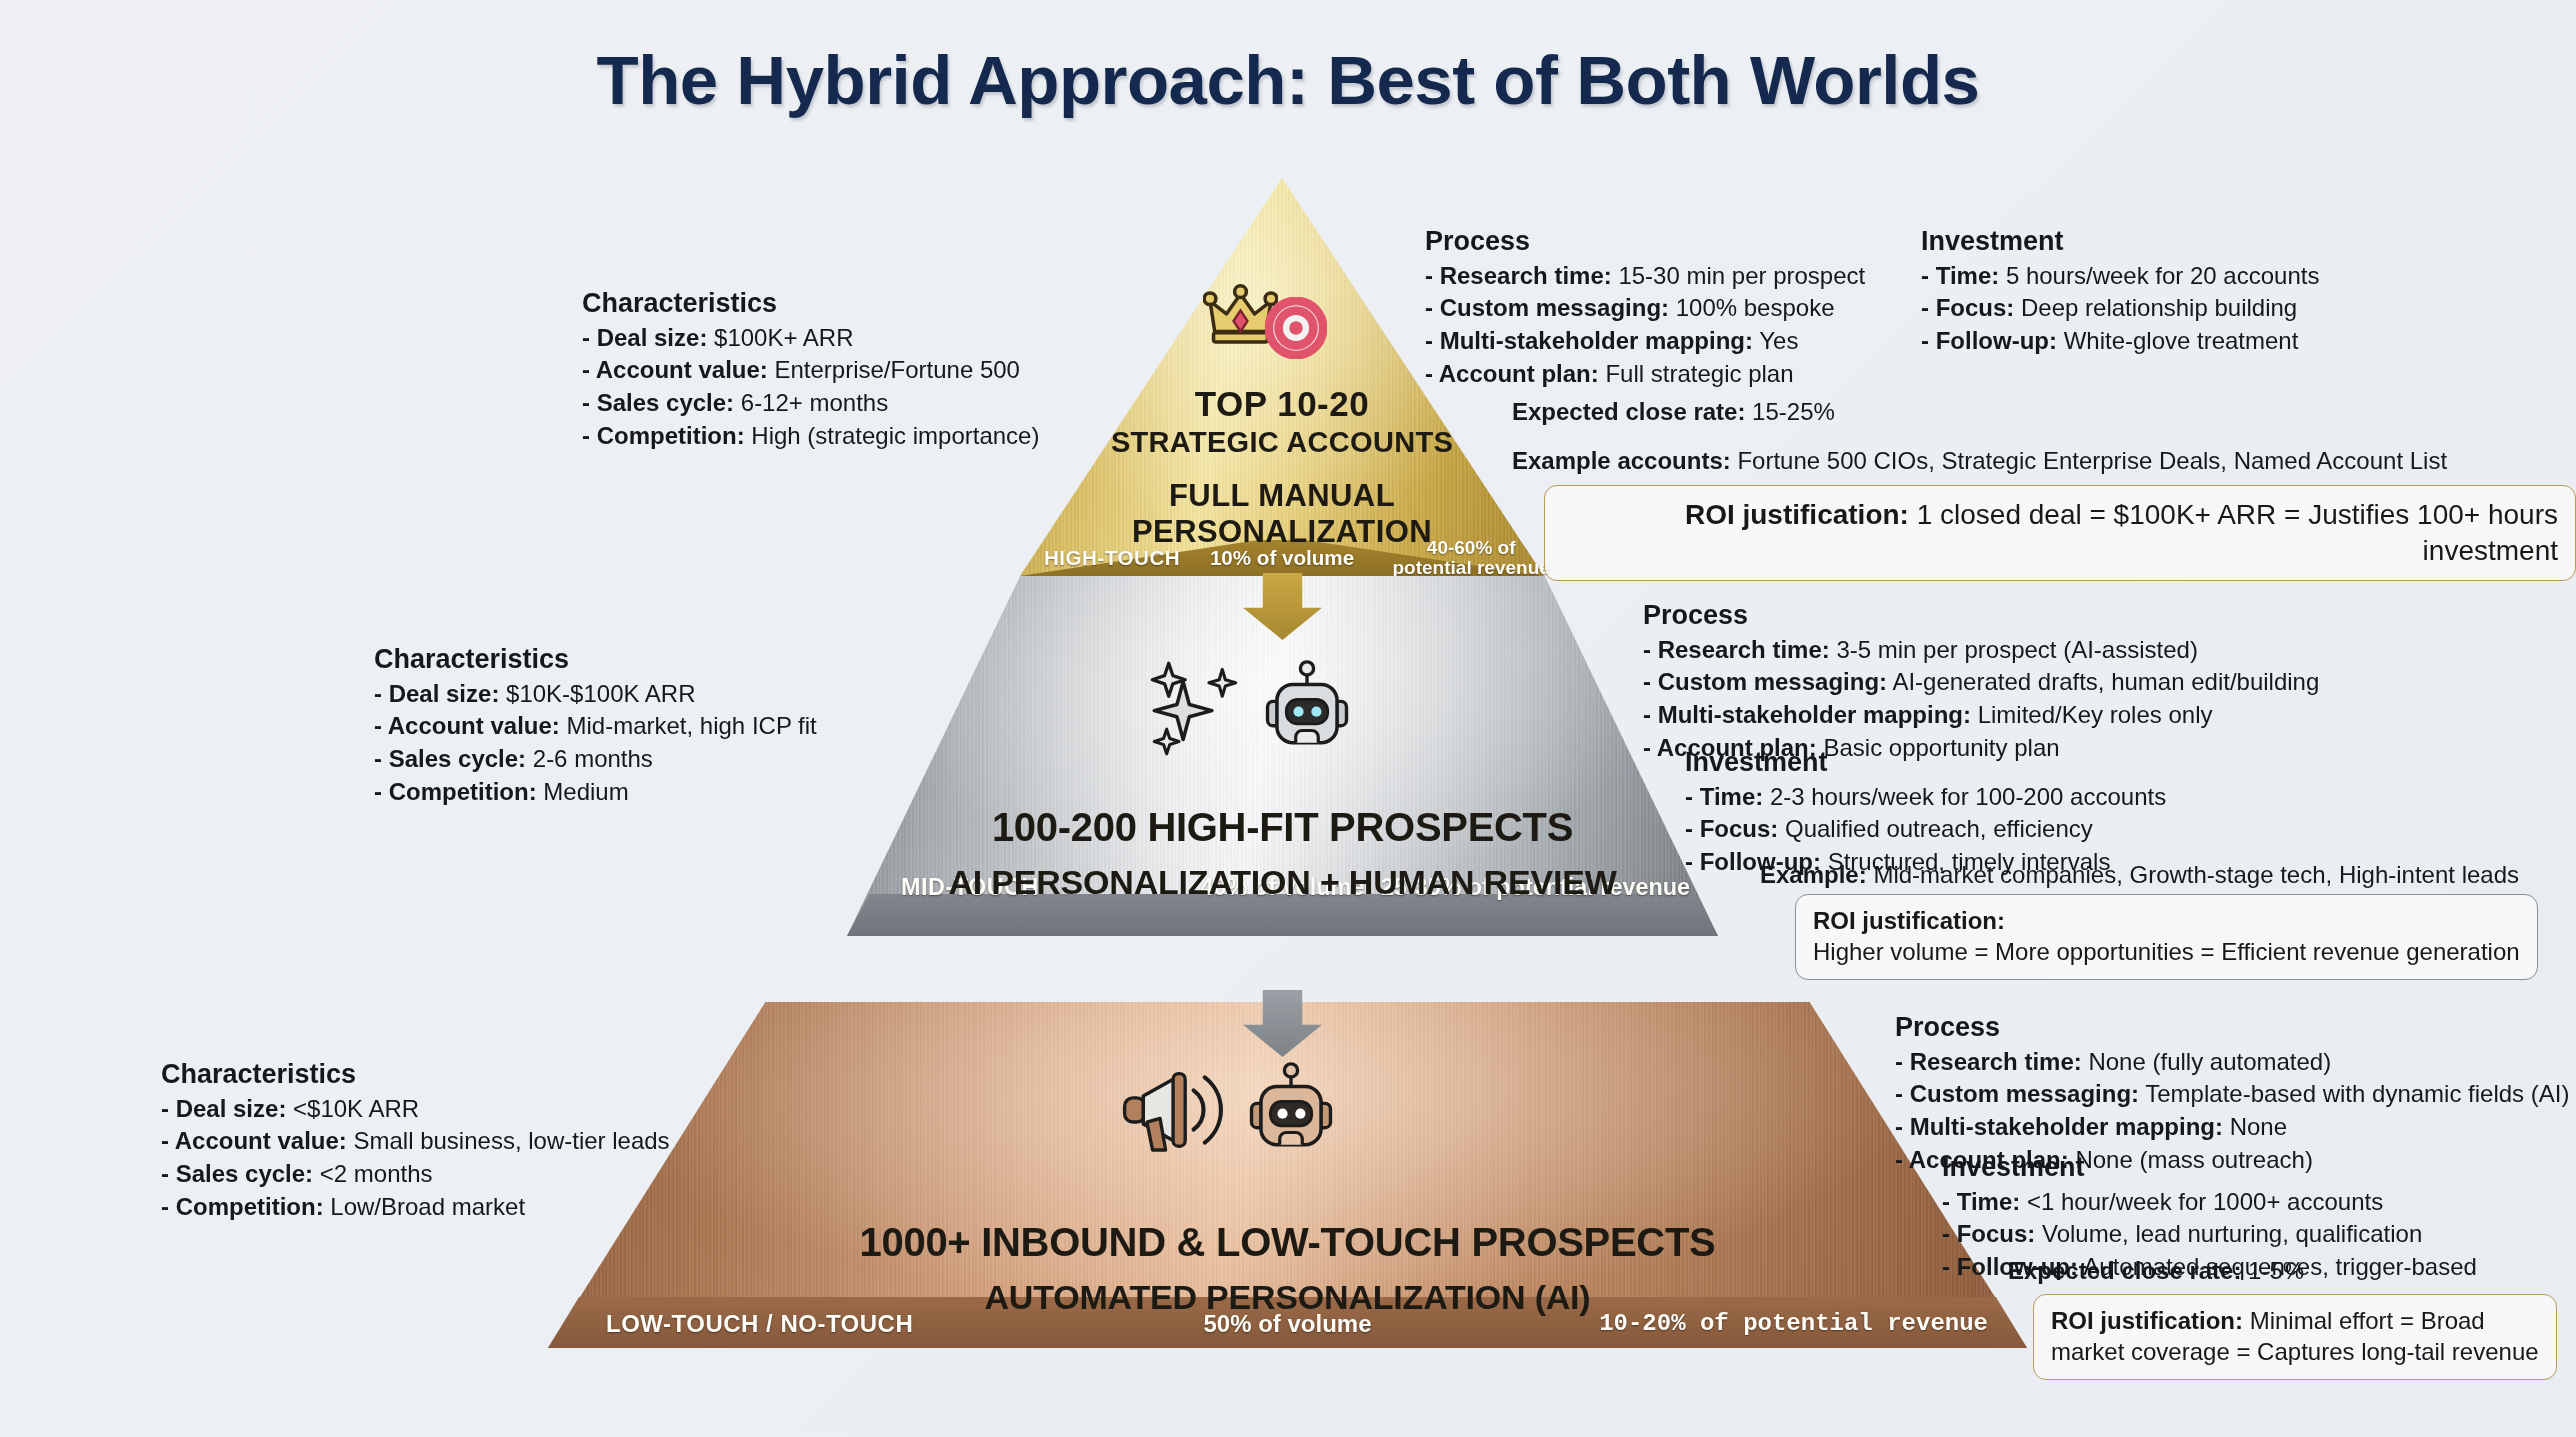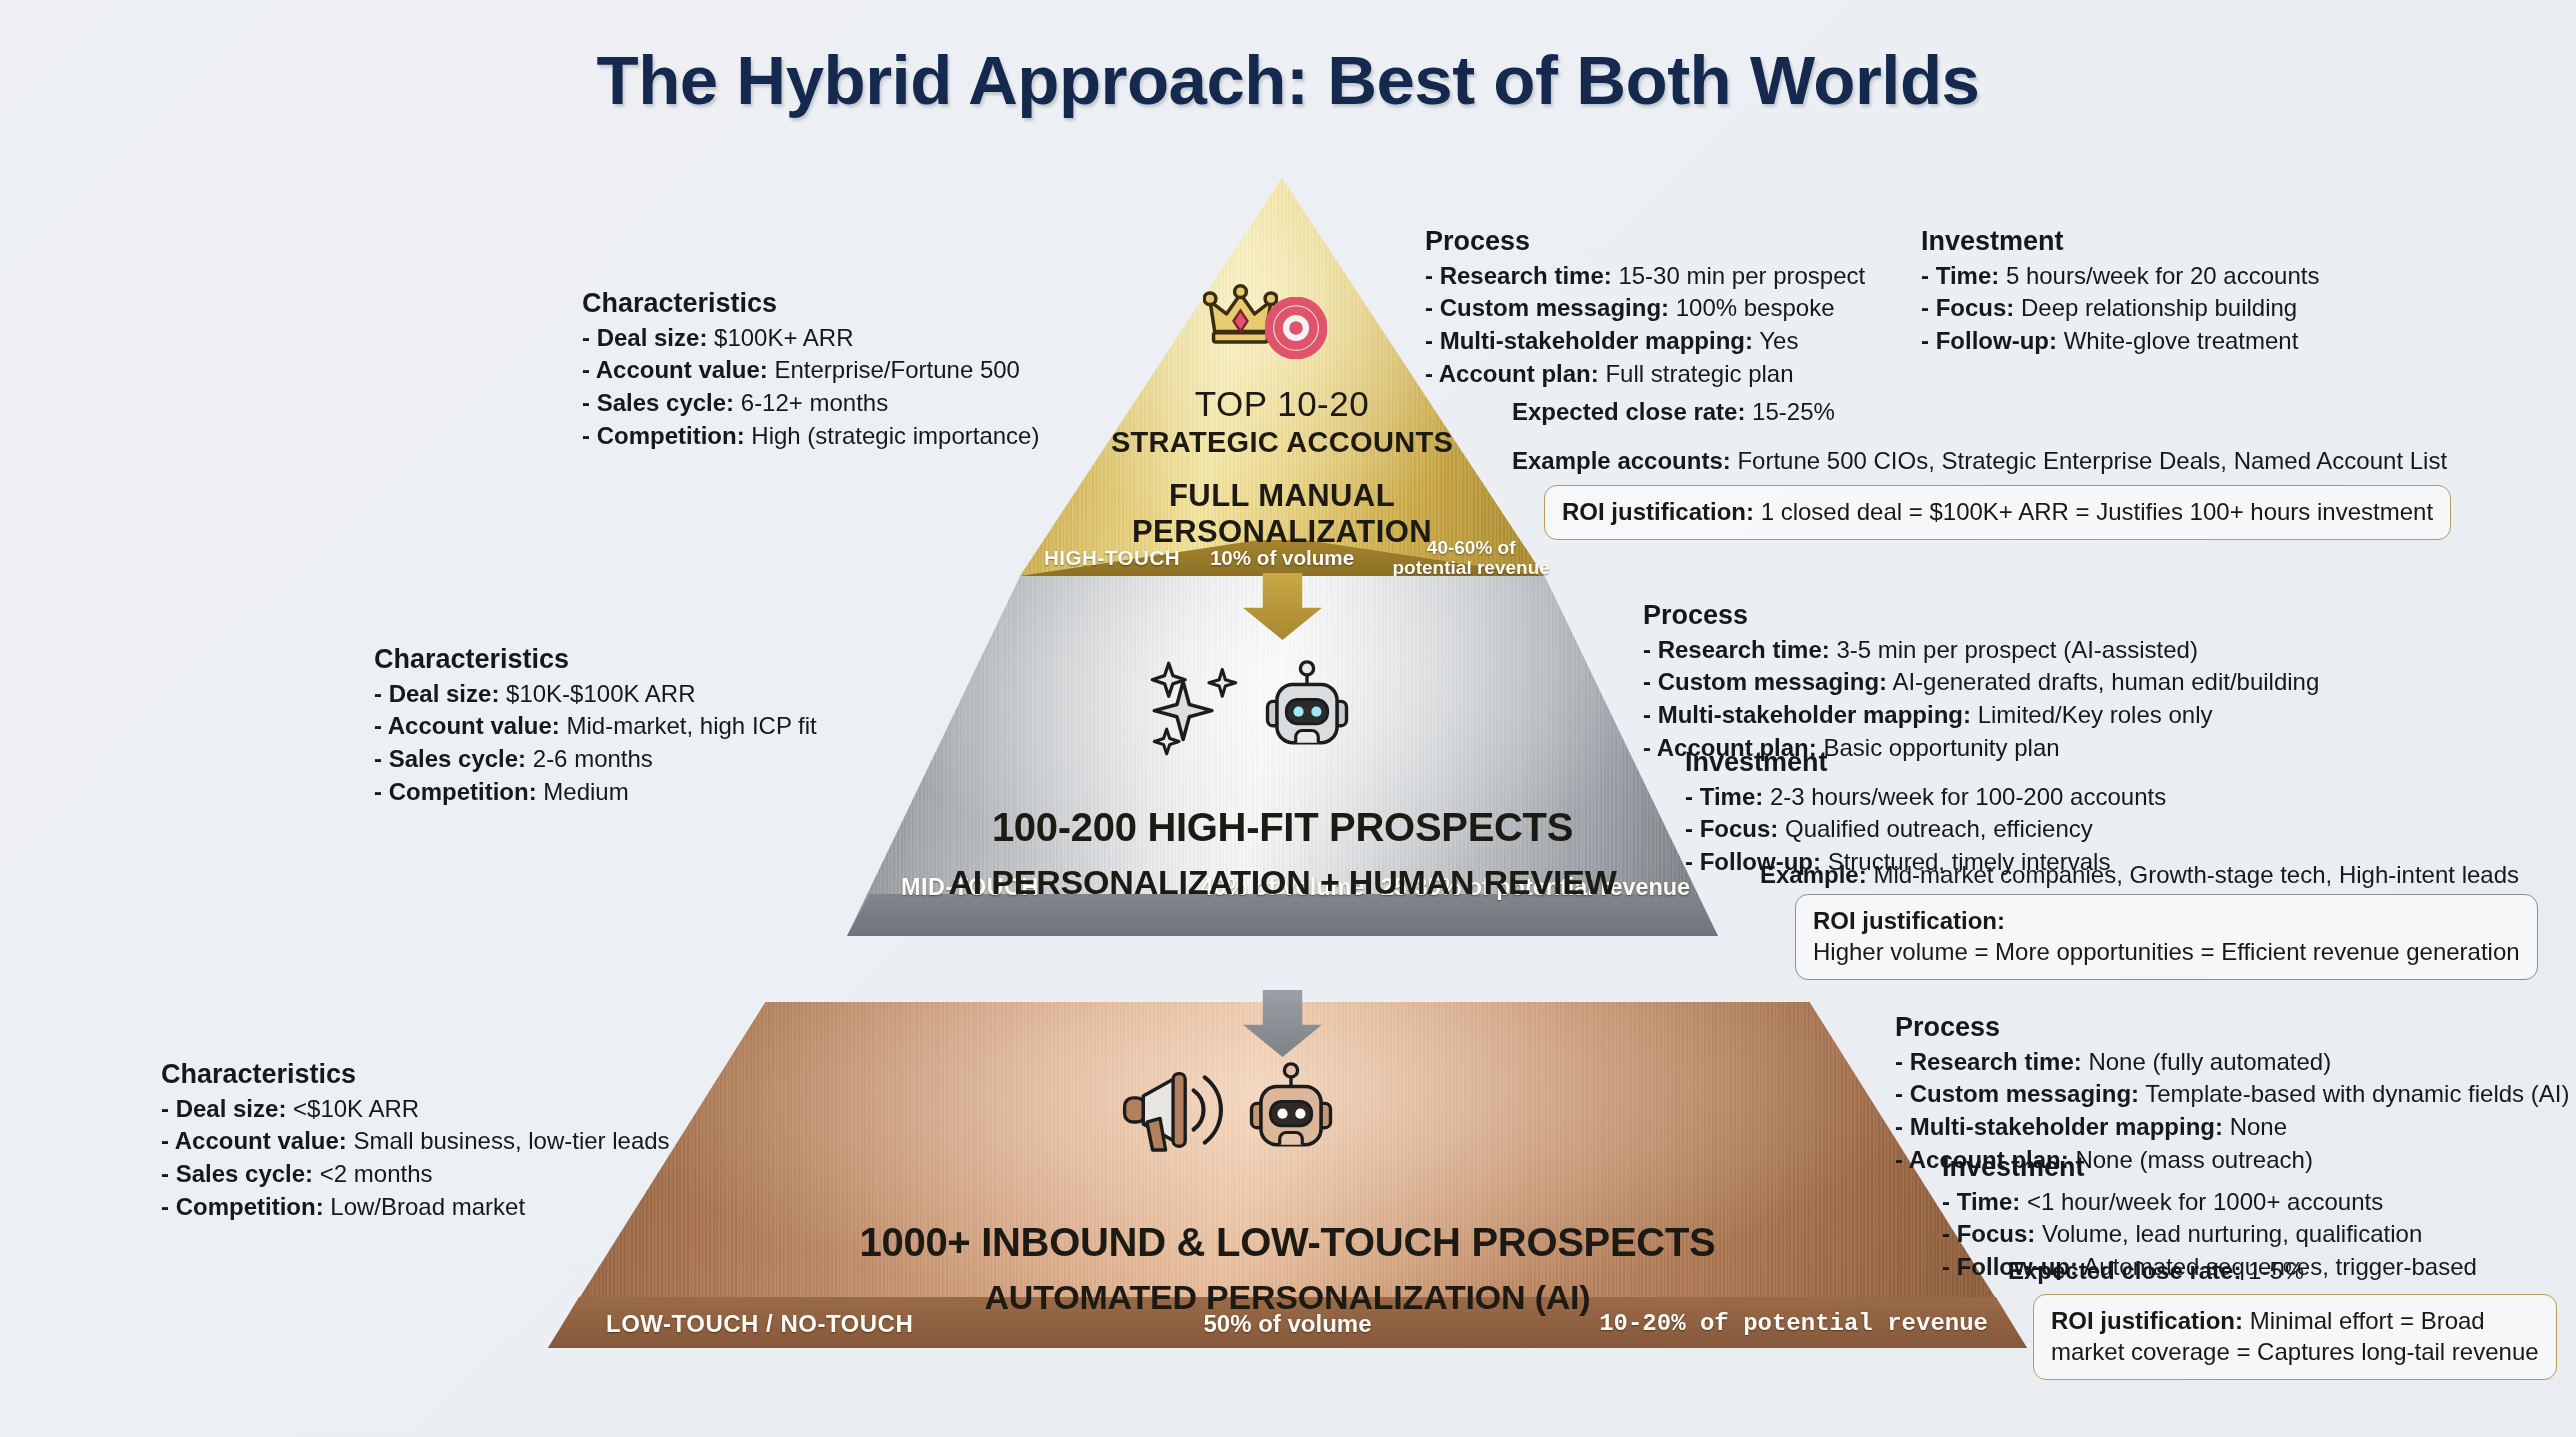--- a/index.html
+++ b/index.html
@@ -122,21 +122,21 @@
   
   #bronze-band-row { font-size: 24px; }
   #bronze-band-row .b-left  { left: 58px; letter-spacing: 0.5px; }
   #bronze-band-row .b-mid   { left: 0; }
   #bronze-band-row .b-right { right: 39px; font-family: Liberation Mono, monospace; }
 
   
   .tier-title { position: absolute; width: 100%; text-align: center; color: #1d1a14; }
 
   #gold-titles { top: 384px; left: 1020px; width: 524px; }
-  #gold-titles .l1 { font-size: 35px; font-weight: normal; letter-spacing: 0.5px; }
+  #gold-titles .l1 { font-size: 35px; font-weight: bold; letter-spacing: 0.5px; }
   #gold-titles .l2 { font-size: 29px; font-weight: bold; letter-spacing: 0.3px; margin-top: 1.9px; }
   #gold-titles .l3 { font-size: 31px; font-weight: bold; margin-top: 19px; letter-spacing: 0.4px; }
   #gold-titles .l4 { font-size: 31px; font-weight: bold; letter-spacing: 0.4px; }
 
   #silver-titles { top: 805px; left: 847px; width: 871px; }
   #silver-titles .l1 { font-size: 40px; font-weight: bold; letter-spacing: -0.3px; }
   #silver-titles .l2 { font-size: 34px; font-weight: bold; margin-top: 13px; letter-spacing: -0.2px; }
 
   #bronze-titles { top: 1184px; left: 548px; width: 1479px; }
   #bronze-titles .l1 { font-size: 40px; font-weight: bold; letter-spacing: -0.3px; margin-top: 36px; }
@@ -326,21 +326,21 @@
   </div>
 
   <div class="standalone" style="left:1512px; top:398px; font-size:24px;">
     <b>Expected close rate:</b> <span>15-25%</span>
   </div>
 
   <div class="standalone" style="left:1512px; top:447px; font-size:24px;">
     <b>Example accounts:</b> <span>Fortune 500 CIOs, Strategic Enterprise Deals, Named Account List</span>
   </div>
 
-  <div class="roi-box" style="left:1544px; top:485px; font-size:24px;">
+  <div class="roi-box" style="left:1544px; top:485px; font-size:28px;text-align:right;">
     <b>ROI justification:</b> <span>1 closed deal = $100K+ ARR = Justifies 100+ hours investment</span>
   </div>
 
   <div class="txtblock" style="left:374px; top:641px; font-size:24px; line-height:1.36;">
     <div class="h" style="font-size:27px;">Characteristics</div>
     <div class="li"><b>- Deal size:</b> <span>$10K-$100K ARR</span></div>
     <div class="li"><b>- Account value:</b> <span>Mid-market, high ICP fit</span></div>
     <div class="li"><b>- Sales cycle:</b> <span>2-6 months</span></div>
     <div class="li"><b>- Competition:</b> <span>Medium</span></div>
   </div>

